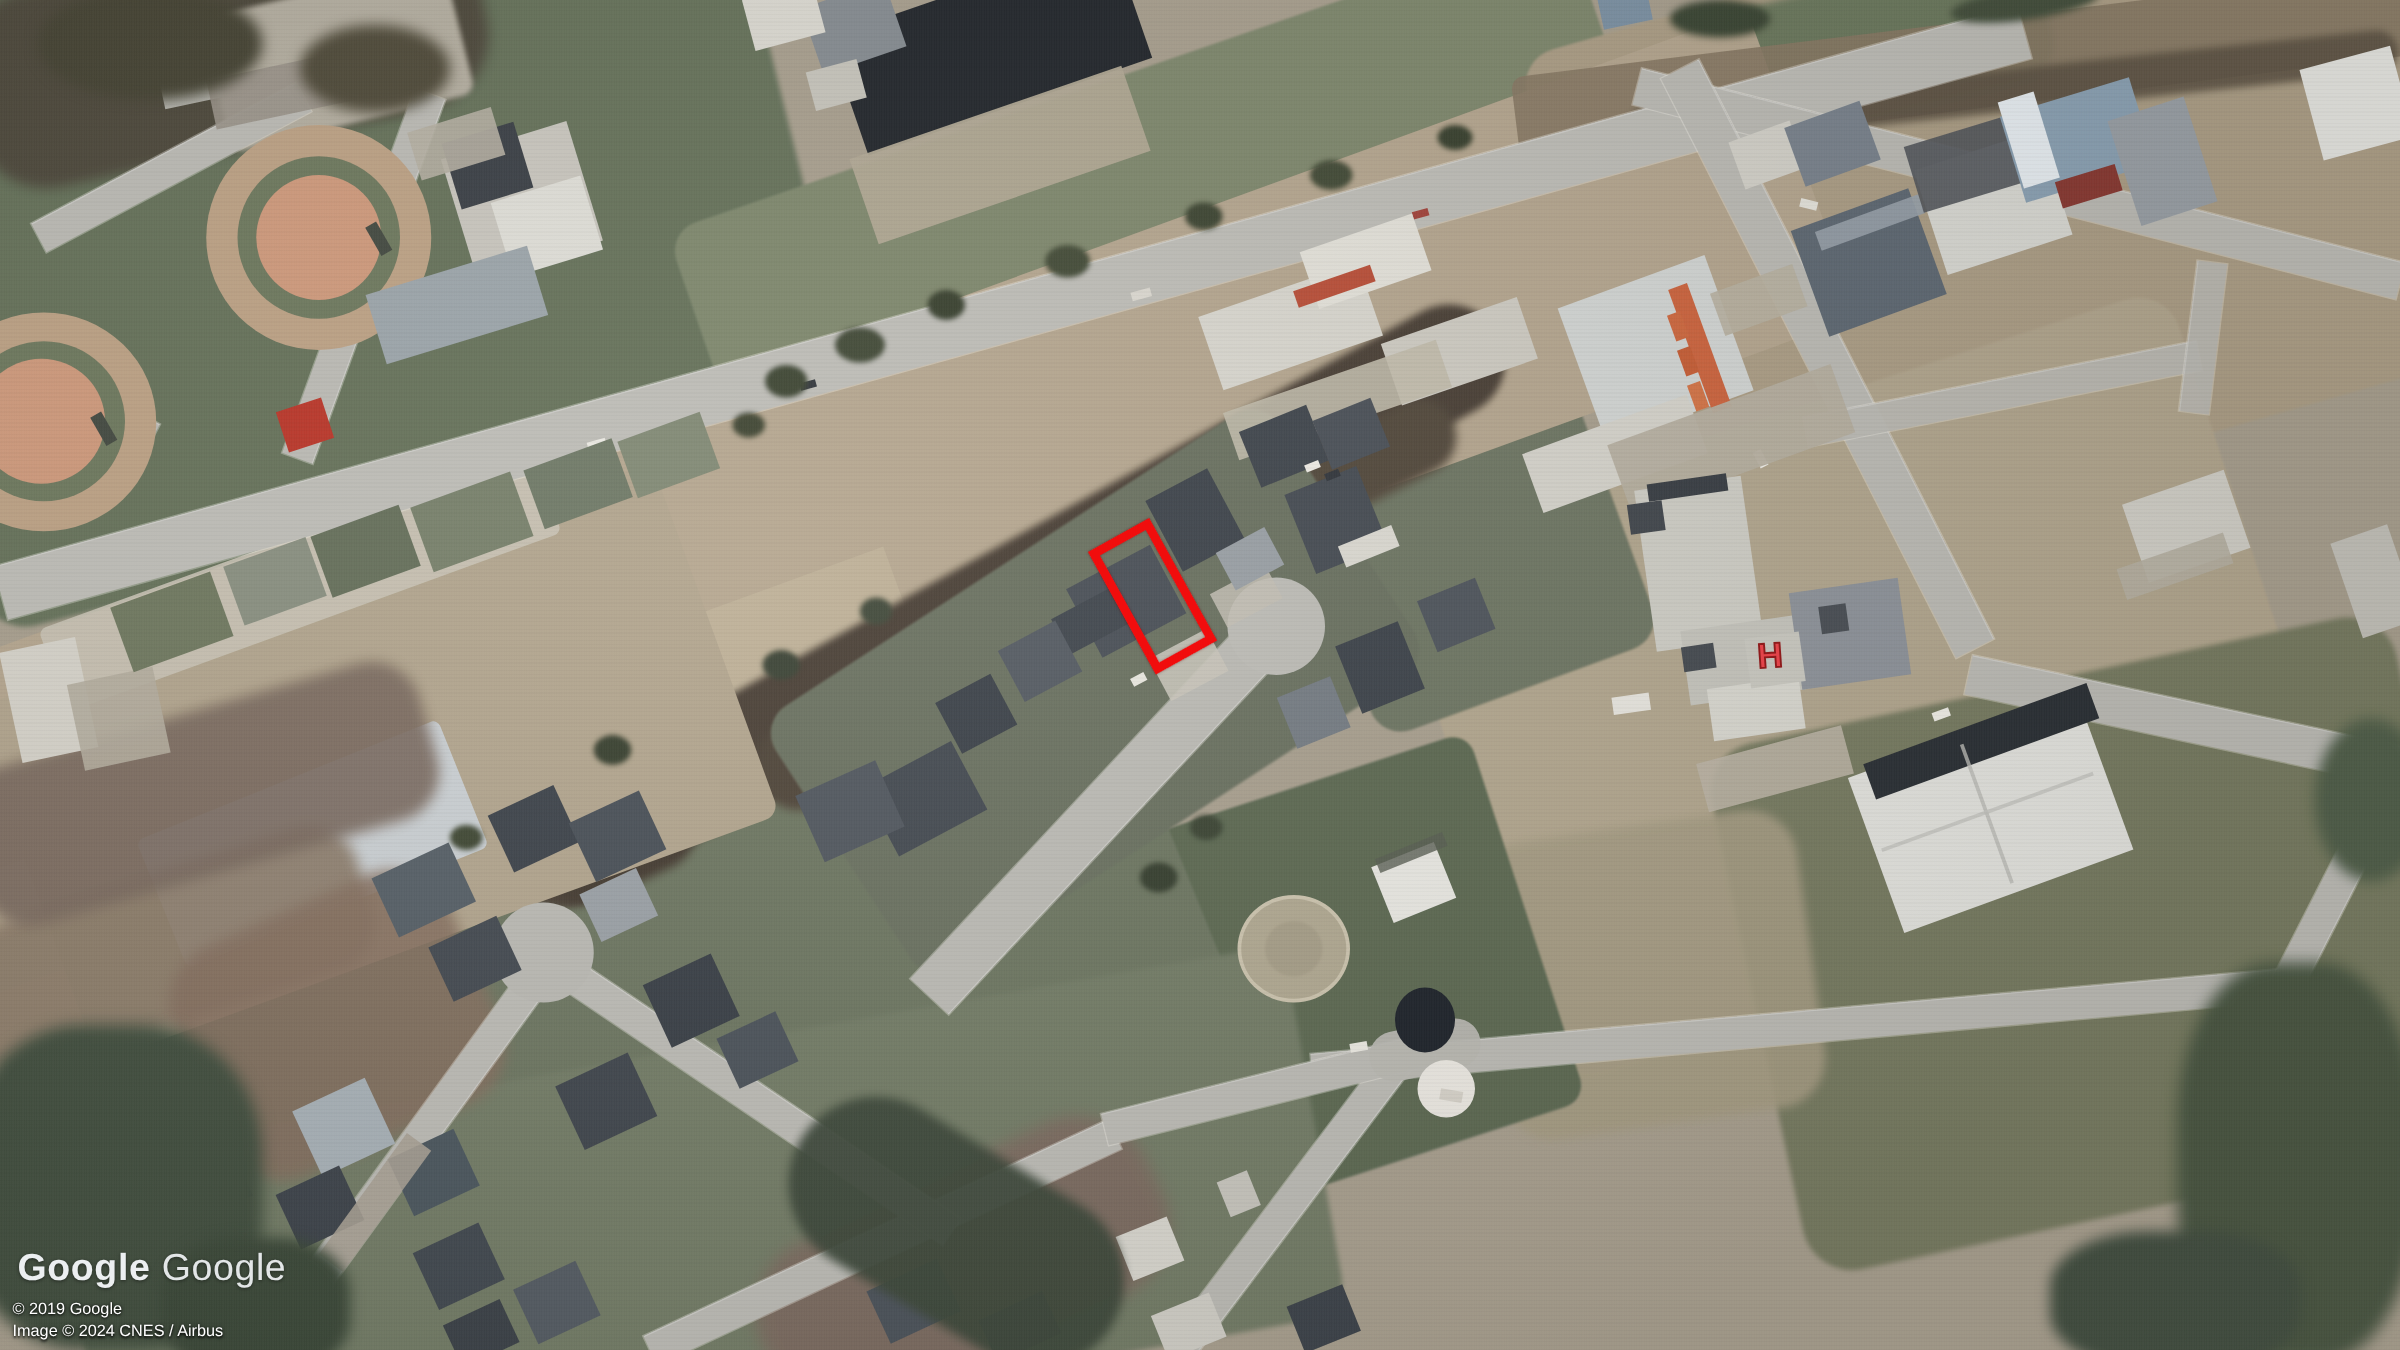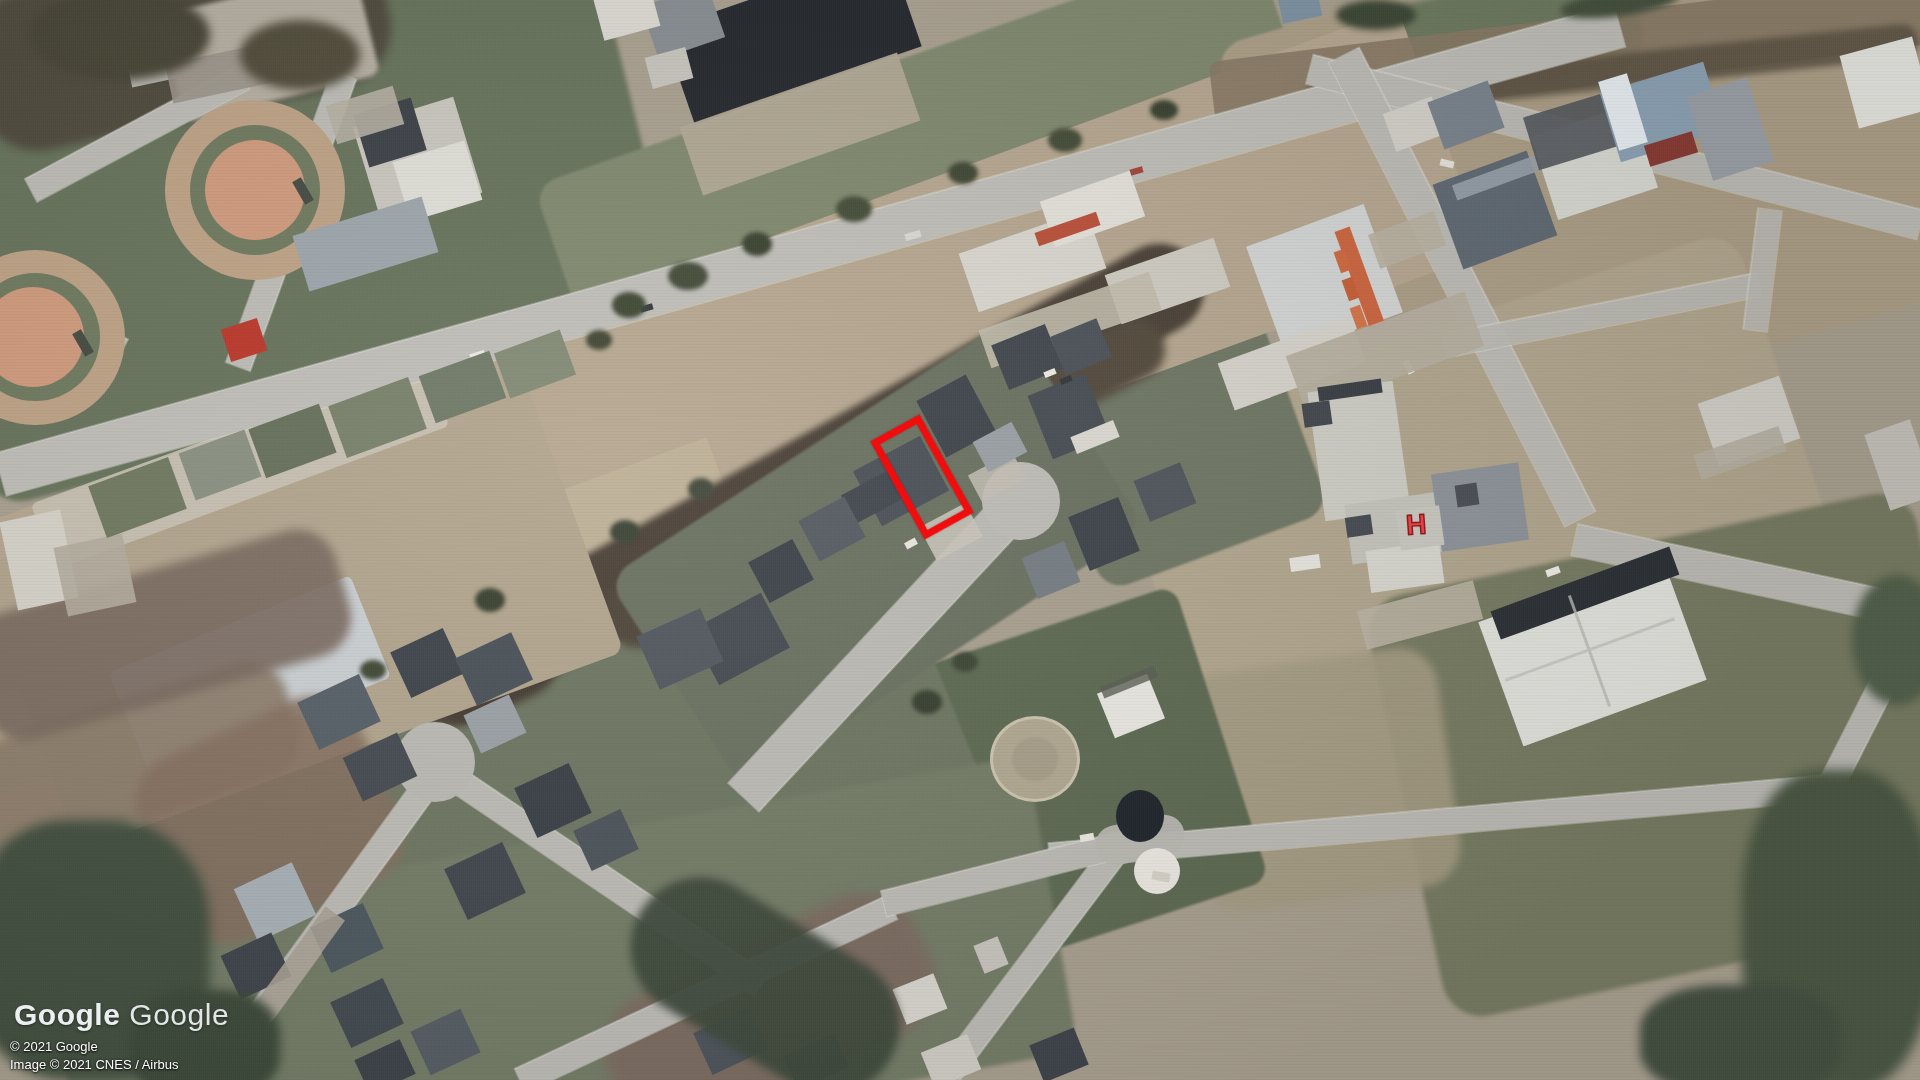--- a/index.html
+++ b/index.html
@@ -244,16 +244,16 @@
       <div class="feat" style="left: 30px; top: -10px; width: 180px; height: 90px; background: rgb(71, 69, 52); border-radius: 50%; filter: blur(5px);"></div>
       <div class="feat" style="left: 240px; top: 20px; width: 120px; height: 70px; background: rgb(81, 76, 58); border-radius: 50%; filter: blur(5px);"></div>
     </div>
   <div class="grain"></div>
   <div class="hmark" style="left: 1406px; top: 511px; color: rgb(226, 68, 74); font-size: 28px; transform: rotate(-4deg);">H</div>
   <div class="parcel" style="left: 894px; top: 421px; width: 56px; height: 112px; border: 7px solid rgb(241, 13, 13); transform: rotate(-29deg);"></div>
   <div class="logo">
     <span class="lg">Google</span><span class="le">Google</span>
   </div>
   <div class="attr">
-    <div>© 2021 Google</div>
-    <div>Image © 2021 CNES / Airbus</div>
+    <div>© 2019 Google</div>
+    <div>Image © 2024 CNES / Airbus</div>
   </div>
 </div>
 
 </body></html>

